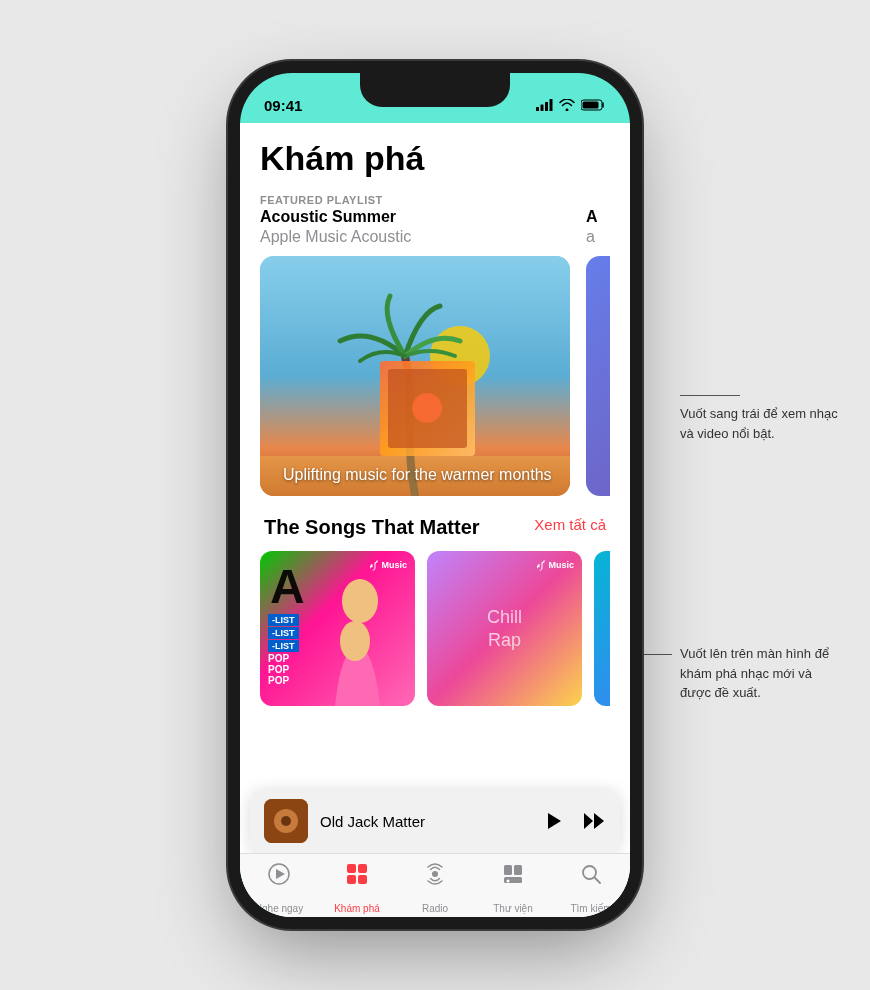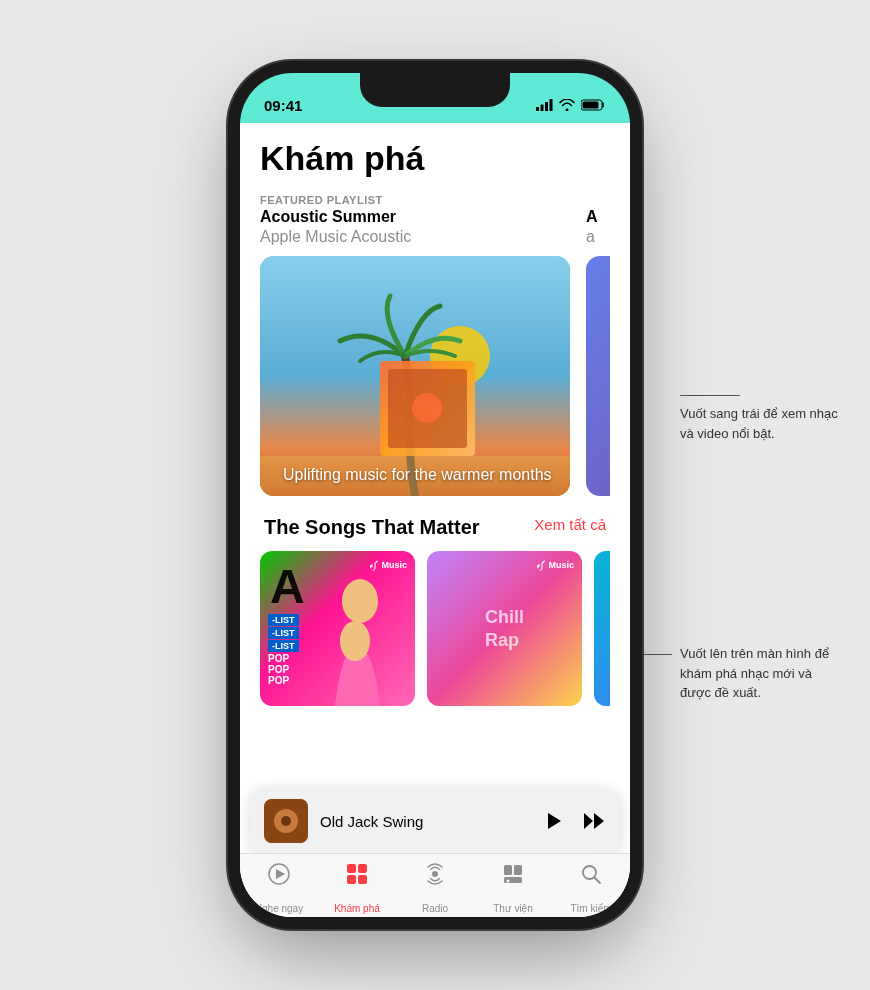--- a/index.html
+++ b/index.html
@@ -215,24 +215,24 @@
       bottom: 0;
       right: 20px;
       width: 90px;
       height: 130px;
     }
     .chill-rap-text {
       position: absolute;
       top: 50%;
       left: 50%;
       transform: translate(-50%, -50%);
-      text-align: left;
+      text-align: center;
       color: rgba(255,255,255,0.7);
       font-size: 18px;
-      font-weight: 700;
+      font-weight: 400;
       line-height: 1.3;
     }
     
     .mini-player {
       position: absolute;
       bottom: 64px;
       left: 10px;
       right: 10px;
       height: 64px;
       background: rgba(240,240,240,0.95);
@@ -527,21 +527,21 @@
       </div>
 
       <div class="mini-player">
         <div class="mini-player-thumb">
           <svg viewBox="0 0 44 44" width="44" height="44">
             <rect width="44" height="44" fill="#8b4513"></rect>
             <circle cx="22" cy="22" r="12" fill="#c67a3c"></circle>
             <circle cx="22" cy="22" r="5" fill="#6b3410"></circle>
           </svg>
         </div>
-        <span class="mini-player-title">Old Jack Swing</span>
+        <span class="mini-player-title">Old Jack Matter</span>
         <div class="mini-player-controls">
 
           <svg width="22" height="22" viewBox="0 0 22 22">
             <polygon points="6,3 19,11 6,19" fill="#000"></polygon>
           </svg>
 
           <svg width="24" height="22" viewBox="0 0 24 22">
             <polygon points="2,3 11,11 2,19" fill="#000"></polygon>
             <polygon points="12,3 22,11 12,19" fill="#000"></polygon>
           </svg>

